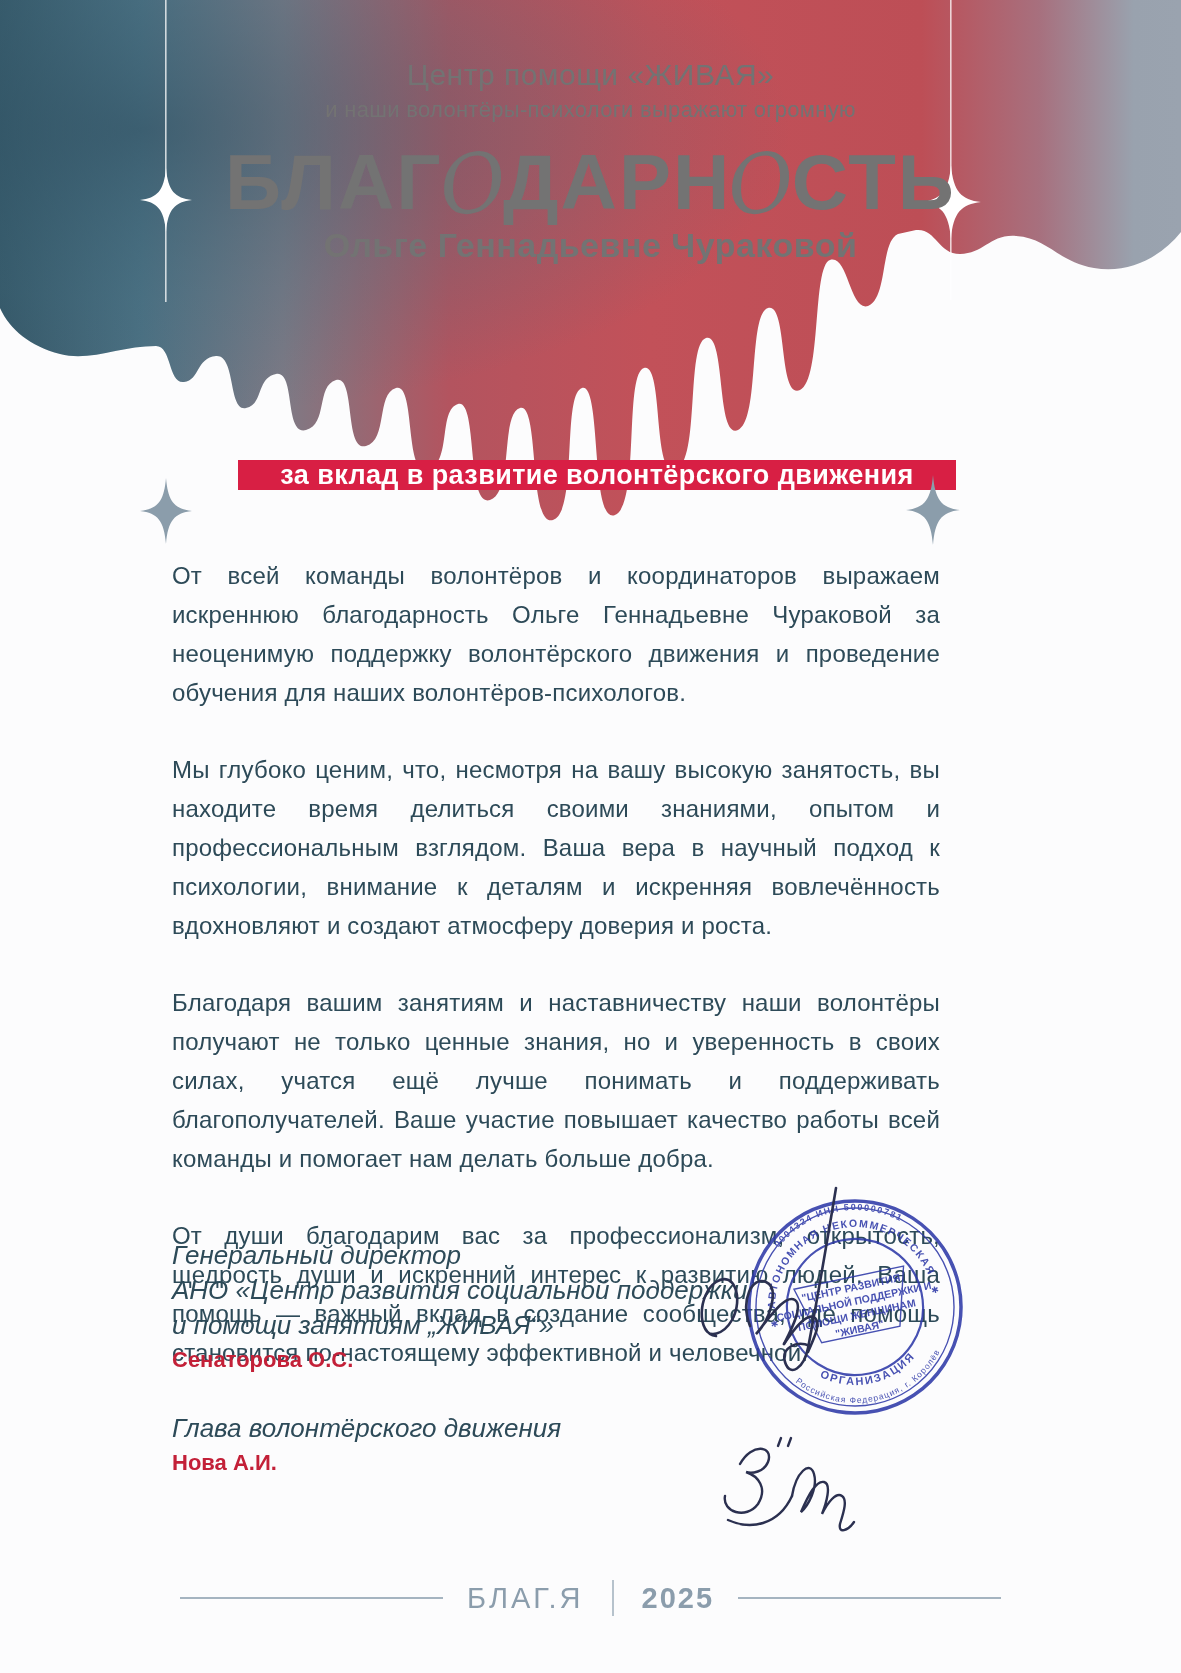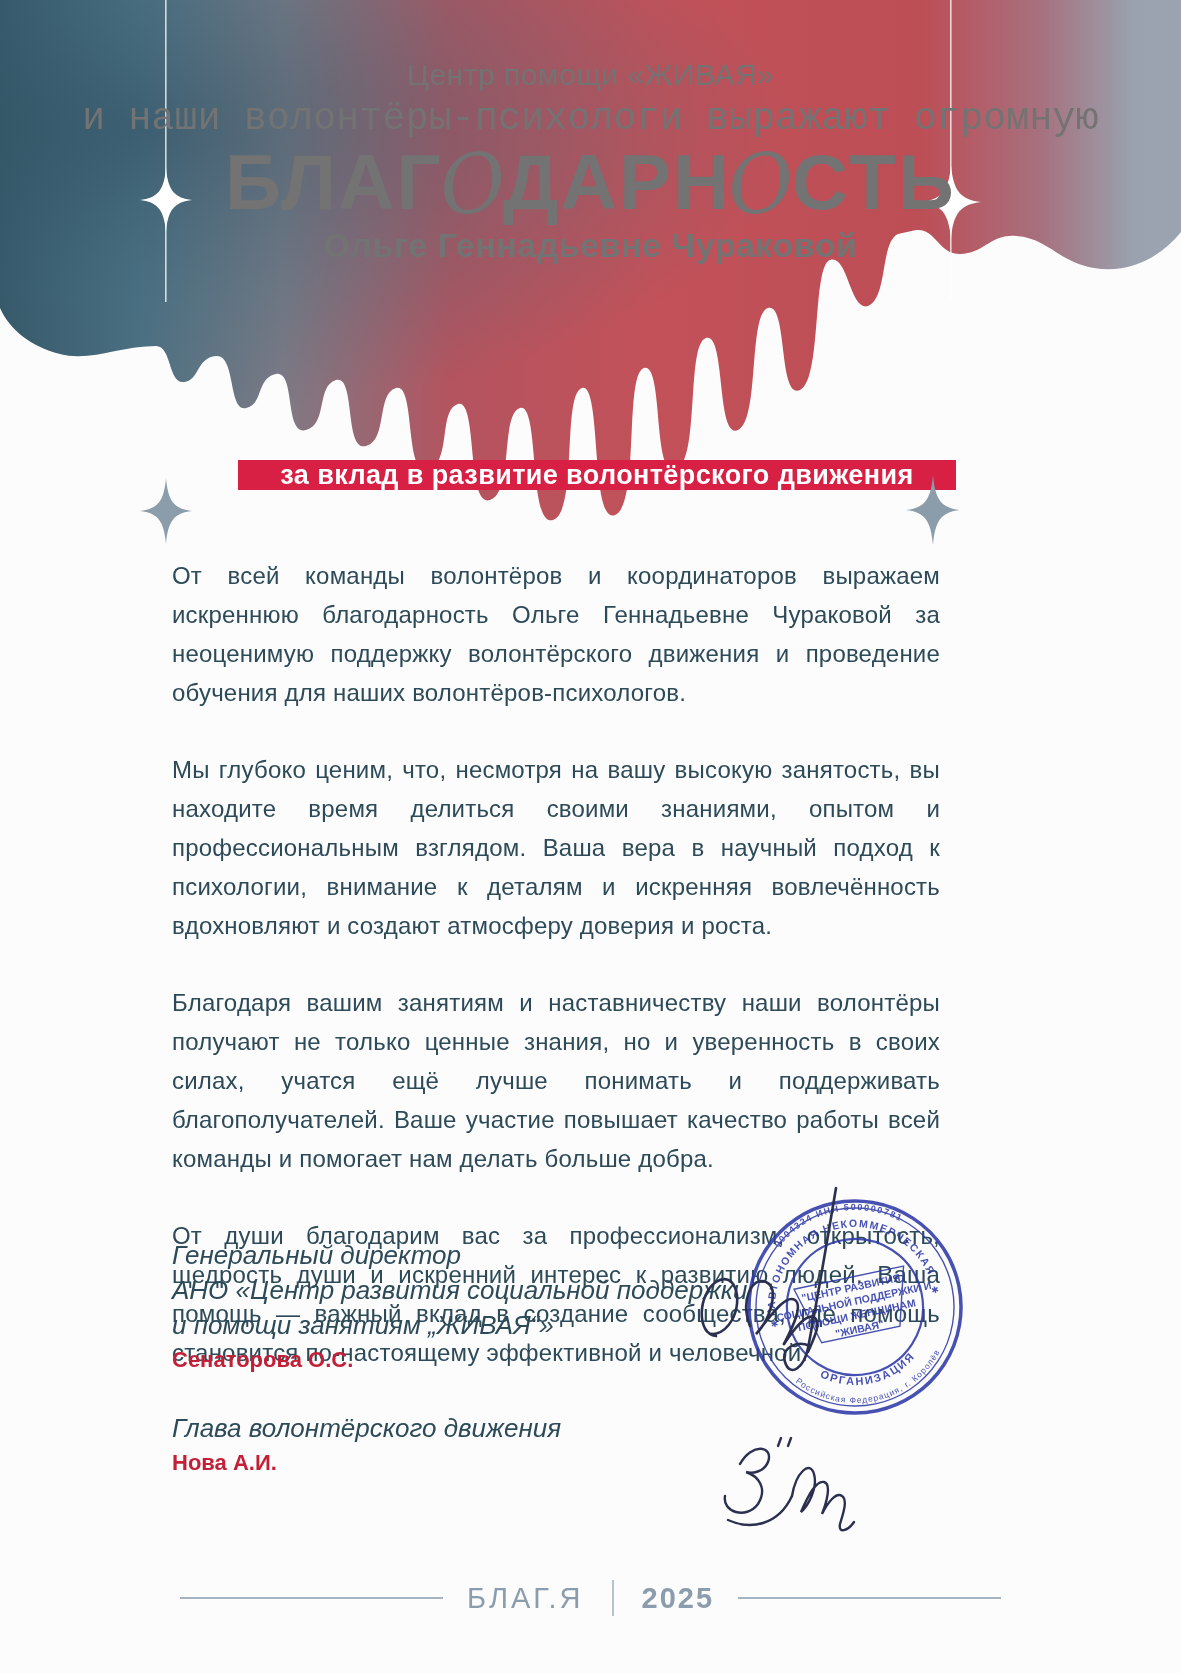--- a/index.html
+++ b/index.html
@@ -4,21 +4,21 @@
 <style>
   html,body{margin:0;padding:0;background:#e8e8e8;}
   .page{
     position:relative;width:1181px;height:1673px;background:#fcfcfd;
     overflow:hidden;font-family:"Liberation Sans",sans-serif;margin:0 auto;
   }
   
   .blob-wrap{position:absolute;top:0;left:0;width:1181px;height:560px;}
   .hdr-text{position:absolute;left:0;width:1181px;text-align:center;color:#737373;}
   .hdr-line1{top:58px;font-size:30px;font-weight:500;letter-spacing:.5px;}
-  .hdr-line2{top:97px;font-size:38px;font-weight:500;letter-spacing:.3px;font-family:Liberation Mono, monospace;}
+  .hdr-line2{top:97px;font-size:22px;font-weight:500;letter-spacing:.3px;}
   .hdr-title{top:134px;font-size:78px;font-weight:700;letter-spacing:2px;}
   .o-script{
     font-family:"DejaVu Serif",serif;font-style:italic;font-weight:400;
     display:inline-block;transform:rotate(-8deg) translateY(3px);
     font-size:1.04em;margin:0 -4px;
   }
   .hdr-recipient{top:226px;font-size:34px;font-weight:700;letter-spacing:.5px;}
   
   .banner{
     position:absolute;top:460px;left:238px;width:718px;height:30px;

